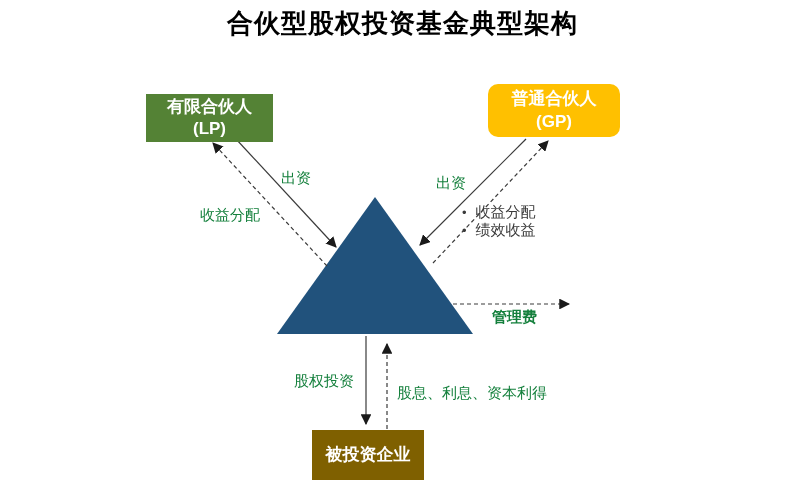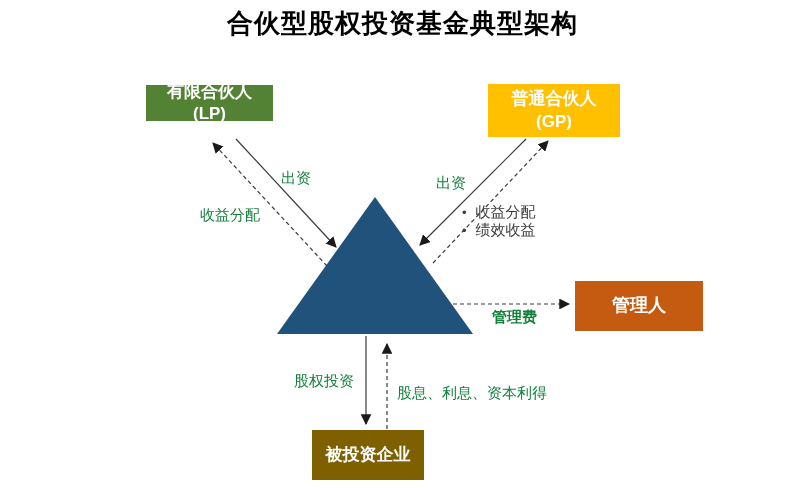--- a/index.html
+++ b/index.html
@@ -15,22 +15,22 @@
     text-align:center;
     font-family:"DejaVu Serif","Liberation Serif",serif;
     font-weight:700;font-size:26px;letter-spacing:1px;color:#000000;
   }
   svg.connectors{position:absolute;top:0;left:0;width:805px;height:488px;}
   .node{
     position:absolute;
     display:flex;flex-direction:column;align-items:center;justify-content:center;
     color:#ffffff;font-weight:700;text-align:center;line-height:1.32;
   }
-  .node-lp{left:146px;top:85px;width:127px;height:36px;font-size:17px;}
-  .node-gp{left:488px;top:84px;width:132px;height:53px;font-size:17px;}
+  .node-lp{left:146px;top:94px;width:127px;height:48px;font-size:17px;}
+  .node-gp{left:488px;top:84px;width:132px;height:53px;font-size:17px;border-radius:10px;}
   .node-manager{left:575px;top:281px;width:128px;height:50px;font-size:18px;}
   .node-investee{left:312px;top:430px;width:112px;height:50px;font-size:17px;}
   .fund-label{
     position:absolute;left:295px;top:274px;width:160px;
     text-align:center;color:#ffffff;font-weight:700;
     font-size:20px;line-height:1.22;
   }
   .edge-label{
     position:absolute;color:#15803d;font-size:15px;white-space:nowrap;
   }
@@ -78,23 +78,20 @@
     <span>有限合伙人</span>
     <span>(LP)</span>
   </div>
 
   <div class="node node-gp" style="background-color: rgb(255, 192, 0);">
     <span>普通合伙人</span>
     <span>(GP)</span>
   </div>
 
 
-  <div class="node node-manager" style="background-color: rgb(197, 90, 17);">
-    <span>管理人</span>
-  </div>
 
   <div class="node node-investee" style="background-color: rgb(127, 96, 0);">
     <span>被投资企业</span>
   </div>
 
   <div class="edge-label lbl-lp-contribution">出资</div>
   <div class="edge-label lbl-lp-distribution">收益分配</div>
   <div class="edge-label lbl-gp-contribution">出资</div>
 
   <ul class="returns-list">

